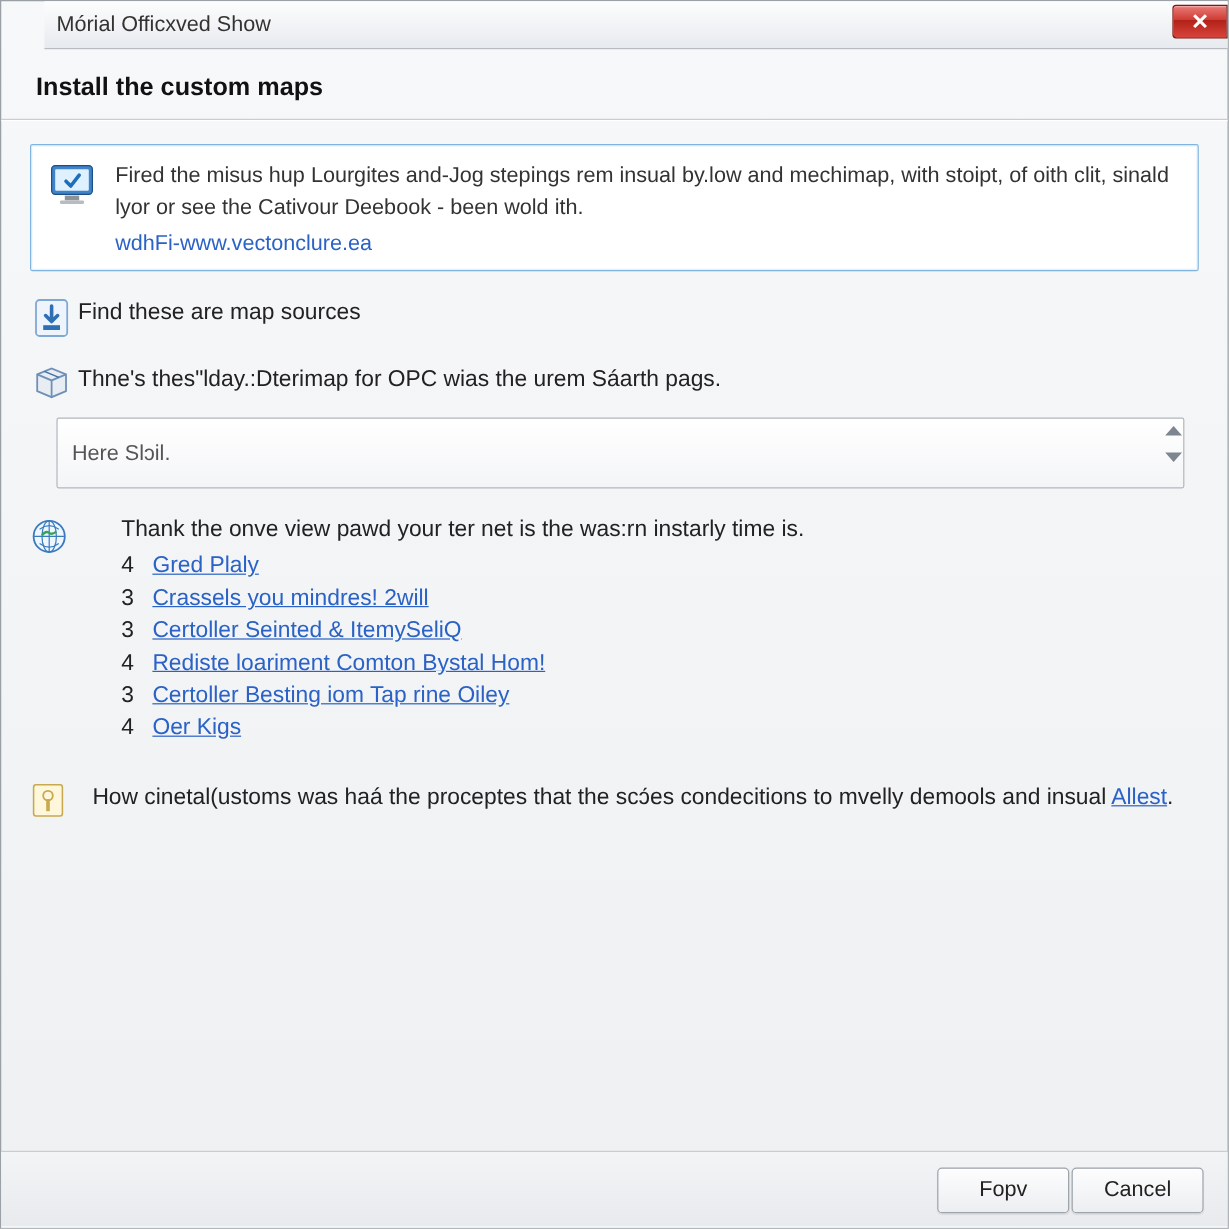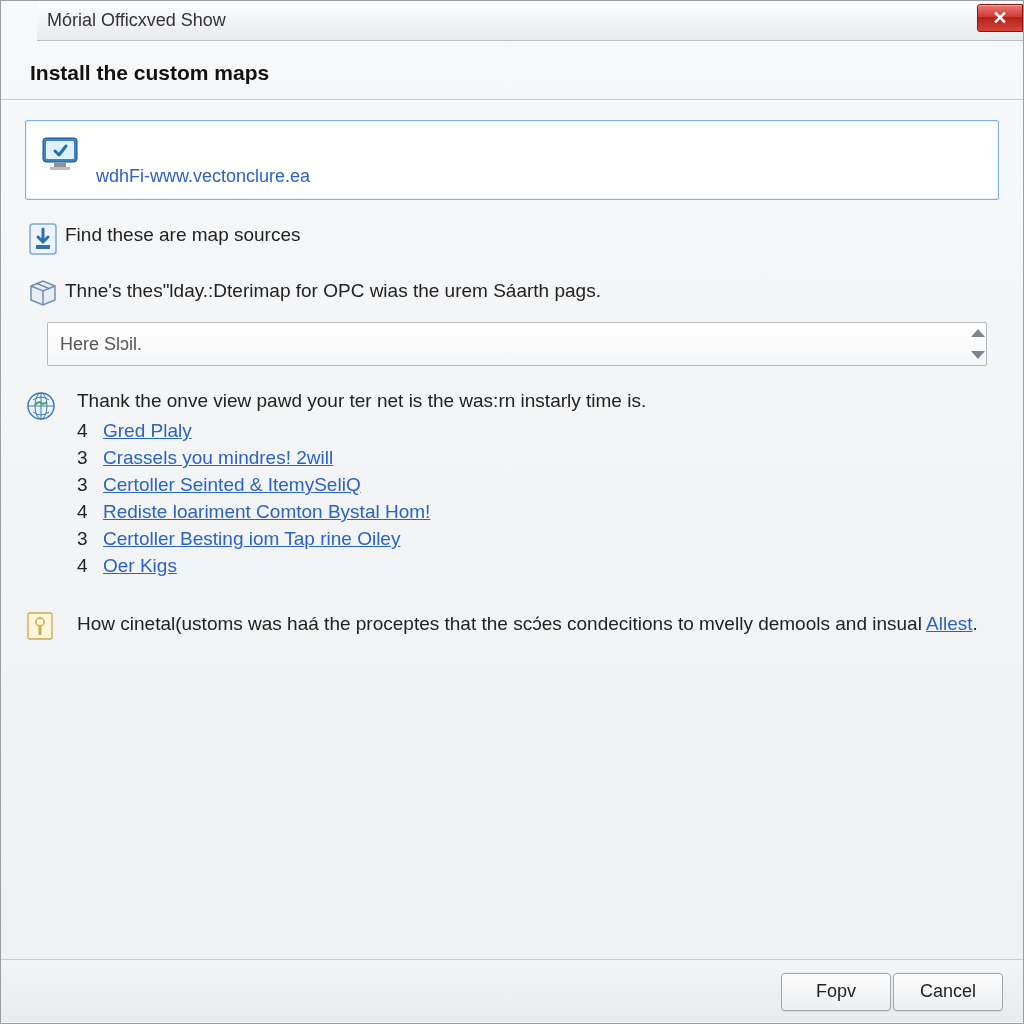--- a/index.html
+++ b/index.html
@@ -70,21 +70,21 @@
   .info-link { color:#2a62c6; text-decoration:none; display:inline-block; margin-top:4px;}
   .row { display:flex; align-items:flex-start; gap:4px; margin-top:22px; }
   .row .icon-wrap{flex:0 0 36px; display:flex; justify-content:center;}
   .row .text { font-size:19px; color:#222; padding-top:2px;}
   .select-wrap {
     margin: 14px 0 0 22px;
     position:relative;
   }
   .select-box {
     width: 940px;
-    height: 44px;
+    height: 59px;
     background: linear-gradient(#fff,#f4f5f7);
     border:1px solid #b3b8be;
     border-radius:2px;
     display:flex;
     align-items:center;
     padding: 0 21px 0 12px;
     font-size:18px;
     color:#555;
     cursor:pointer;
     box-shadow: inset 0 1px 0 #fff;
@@ -93,21 +93,21 @@
     position:absolute; right:6px; top:4px; width:30px; height:36px;
     display:flex; flex-direction:column; justify-content:space-between;
   }
   .spinner .arrow{
     display:block; width:0;height:0;margin:0 auto;
     border-left:7px solid transparent;border-right:7px solid transparent;
   }
   .spinner .up{ border-bottom:8px solid #7d8590; margin-top:3px;}
   .spinner .down{ border-top:8px solid #7d8590; margin-bottom:3px;}
   .list-block{ margin-top:24px; display:flex; gap:16px; align-items:flex-start;}
-  .list-block .body{flex:1;}
+  .list-block .body{flex:1;margin-left:24px;}
   .lead{font-size:19px; color:#222; margin-bottom:8px;}
   .link-line{ display:flex; gap:10px; align-items:baseline; margin:5px 0 5px 0; font-size:19px;}
   .link-line .num{ color:#222; width:16px;}
   .link-line a{ color:#2a62c6; text-decoration:underline;}
   .footnote{ margin-top:28px; display:flex; gap:16px; align-items:flex-start;}
   .footnote .text{font-size:19px; color:#222; line-height:1.5;}
   .footnote a{ color:#2a62c6; text-decoration:underline;}
   .button-bar{
     height:64px;
     border-top:1px solid #c9cdd2;
@@ -155,21 +155,21 @@
       <div class="icon-wrap">
         <svg width="40" height="40" viewBox="0 0 40 40">
           <rect x="3" y="5" width="34" height="24" rx="3" fill="#3f83c8" stroke="#1d4f87" stroke-width="1"></rect>
           <rect x="6" y="8" width="28" height="18" rx="1" fill="#dff1ff"></rect>
           <path d="M15 18 L19 22 L26 13" stroke="#1d6fb8" stroke-width="3" fill="none" stroke-linecap="round" stroke-linejoin="round"></path>
           <rect x="14" y="30" width="12" height="4" fill="#8d9198"></rect>
           <rect x="10" y="34" width="20" height="3" rx="1" fill="#b8bcc1"></rect>
         </svg>
       </div>
       <div class="info-text">
-        <br>
+        <span>Fired the misus hup Lourgites and-Jog stepings rem insual by.low and mechimap, with stoipt, of oith clit, sinald lyor or see the Cativour Deebook - been wold ith.</span><br>
         <a href="#" class="info-link">wdhFi-www.vectonclure.ea</a>
       </div>
     </div>
 
     <div class="row">
       <div class="icon-wrap">
         <svg width="30" height="34" viewBox="0 0 30 34">
           <rect x="2" y="2" width="26" height="30" rx="3" fill="#eef4fb" stroke="#7fa8d4" stroke-width="1.5"></rect>
           <path d="M15 7 V20 M15 20 L10 15 M15 20 L20 15" stroke="#2f6fb4" stroke-width="3" fill="none" stroke-linecap="round" stroke-linejoin="round"></path>
           <rect x="8" y="23" width="14" height="4" fill="#2f6fb4"></rect>

